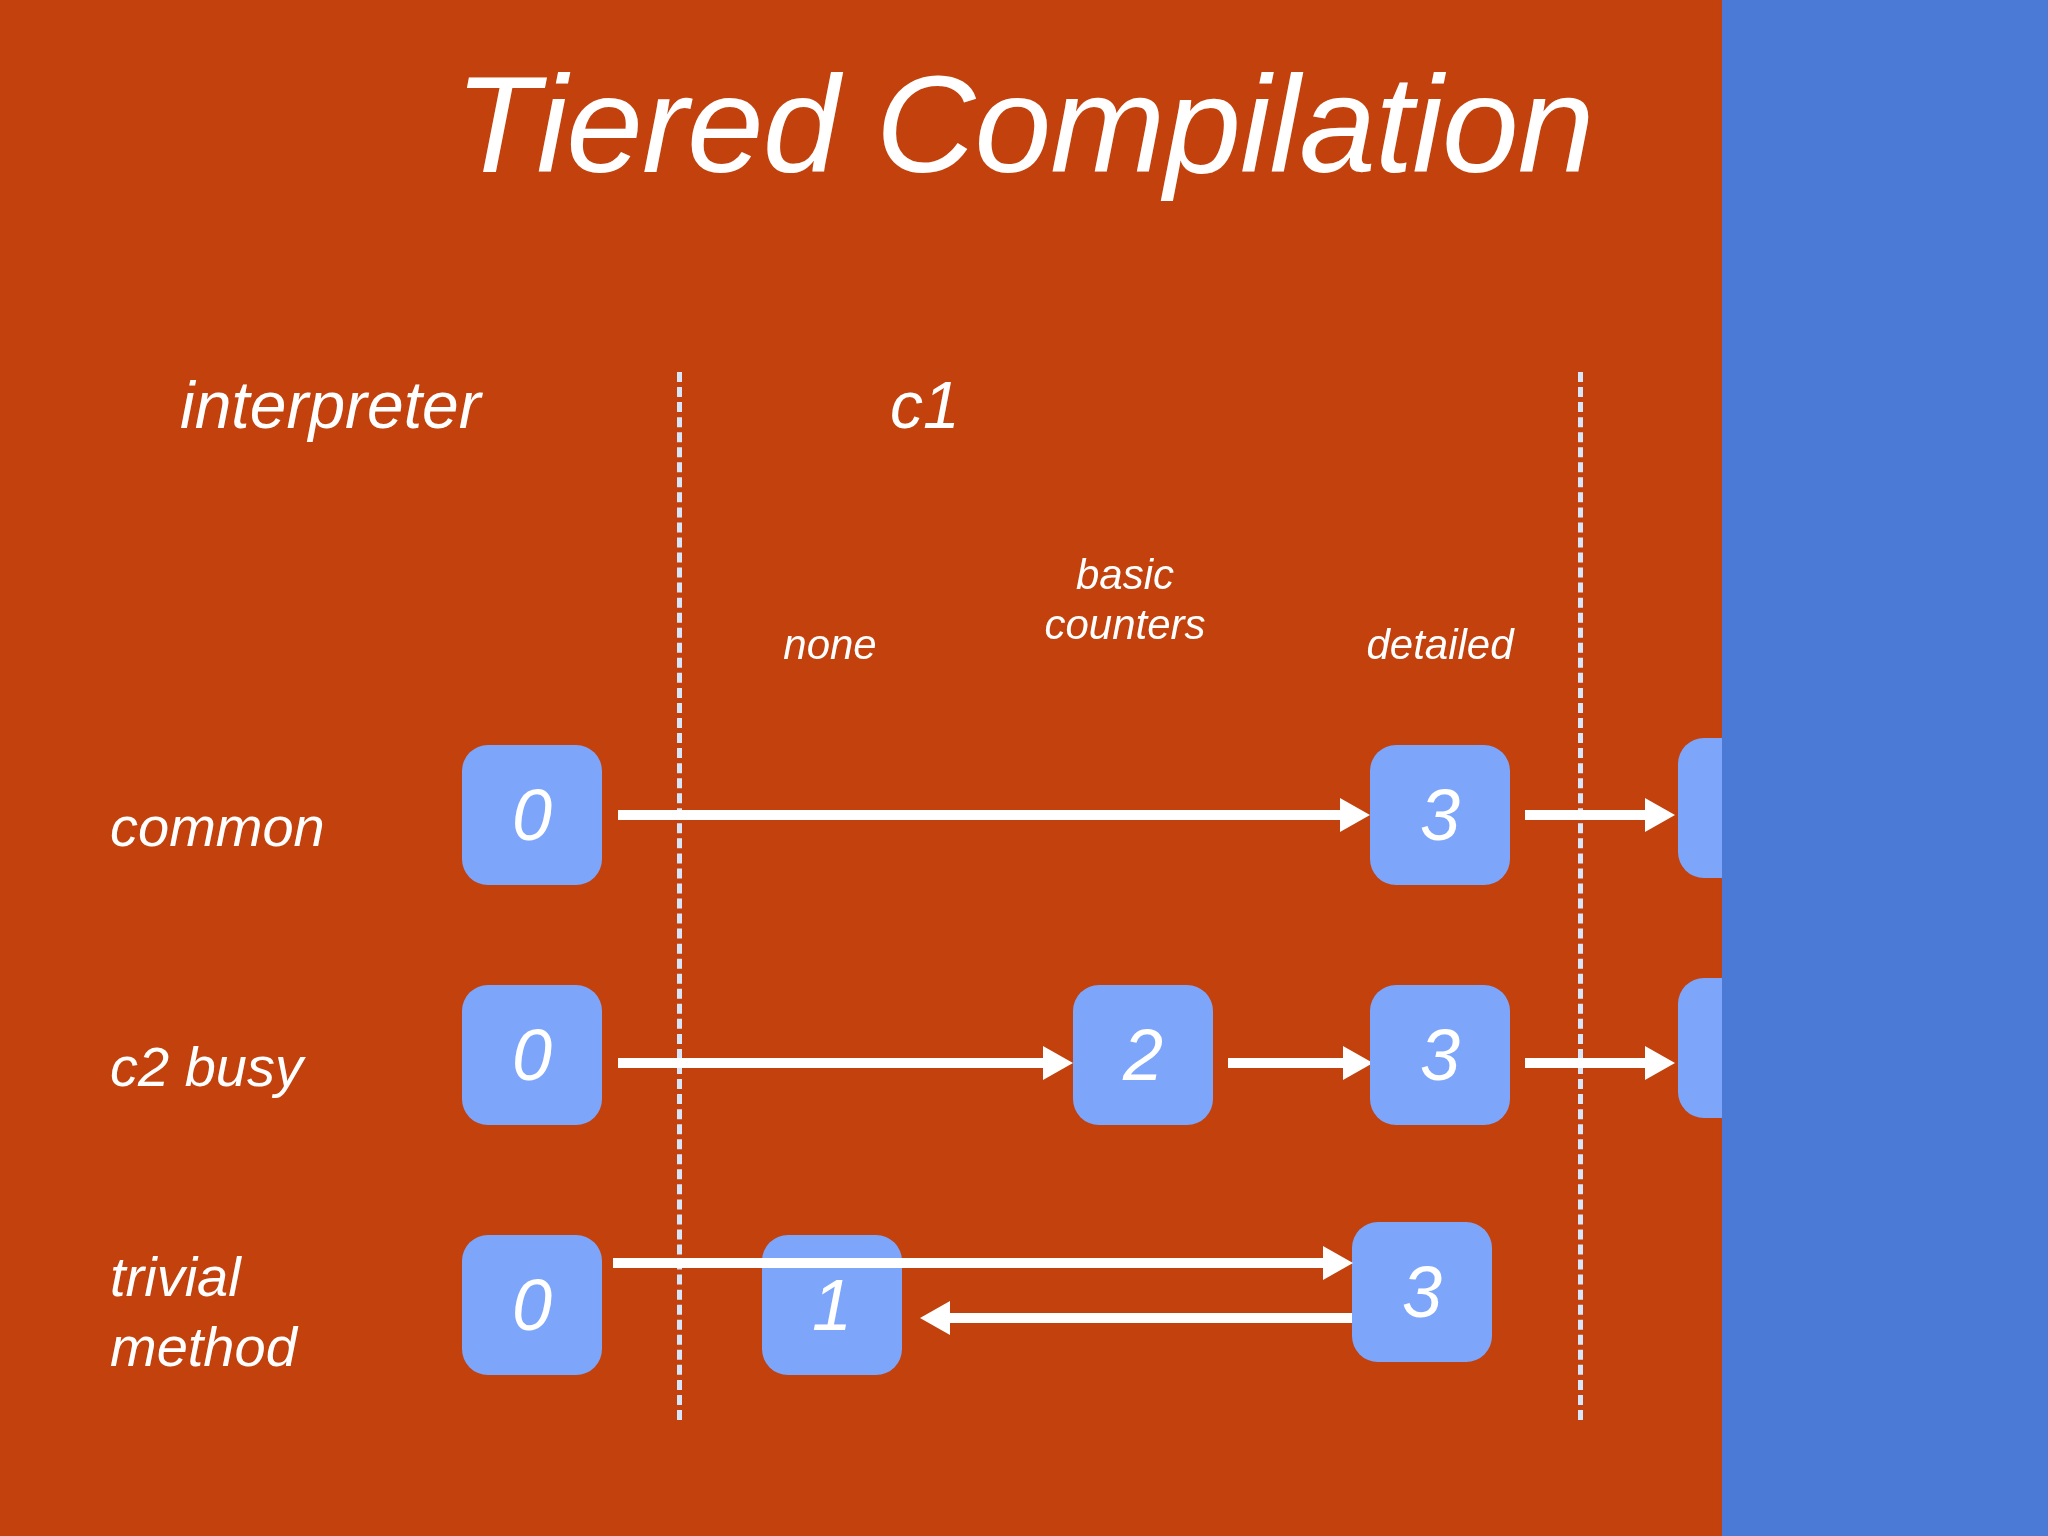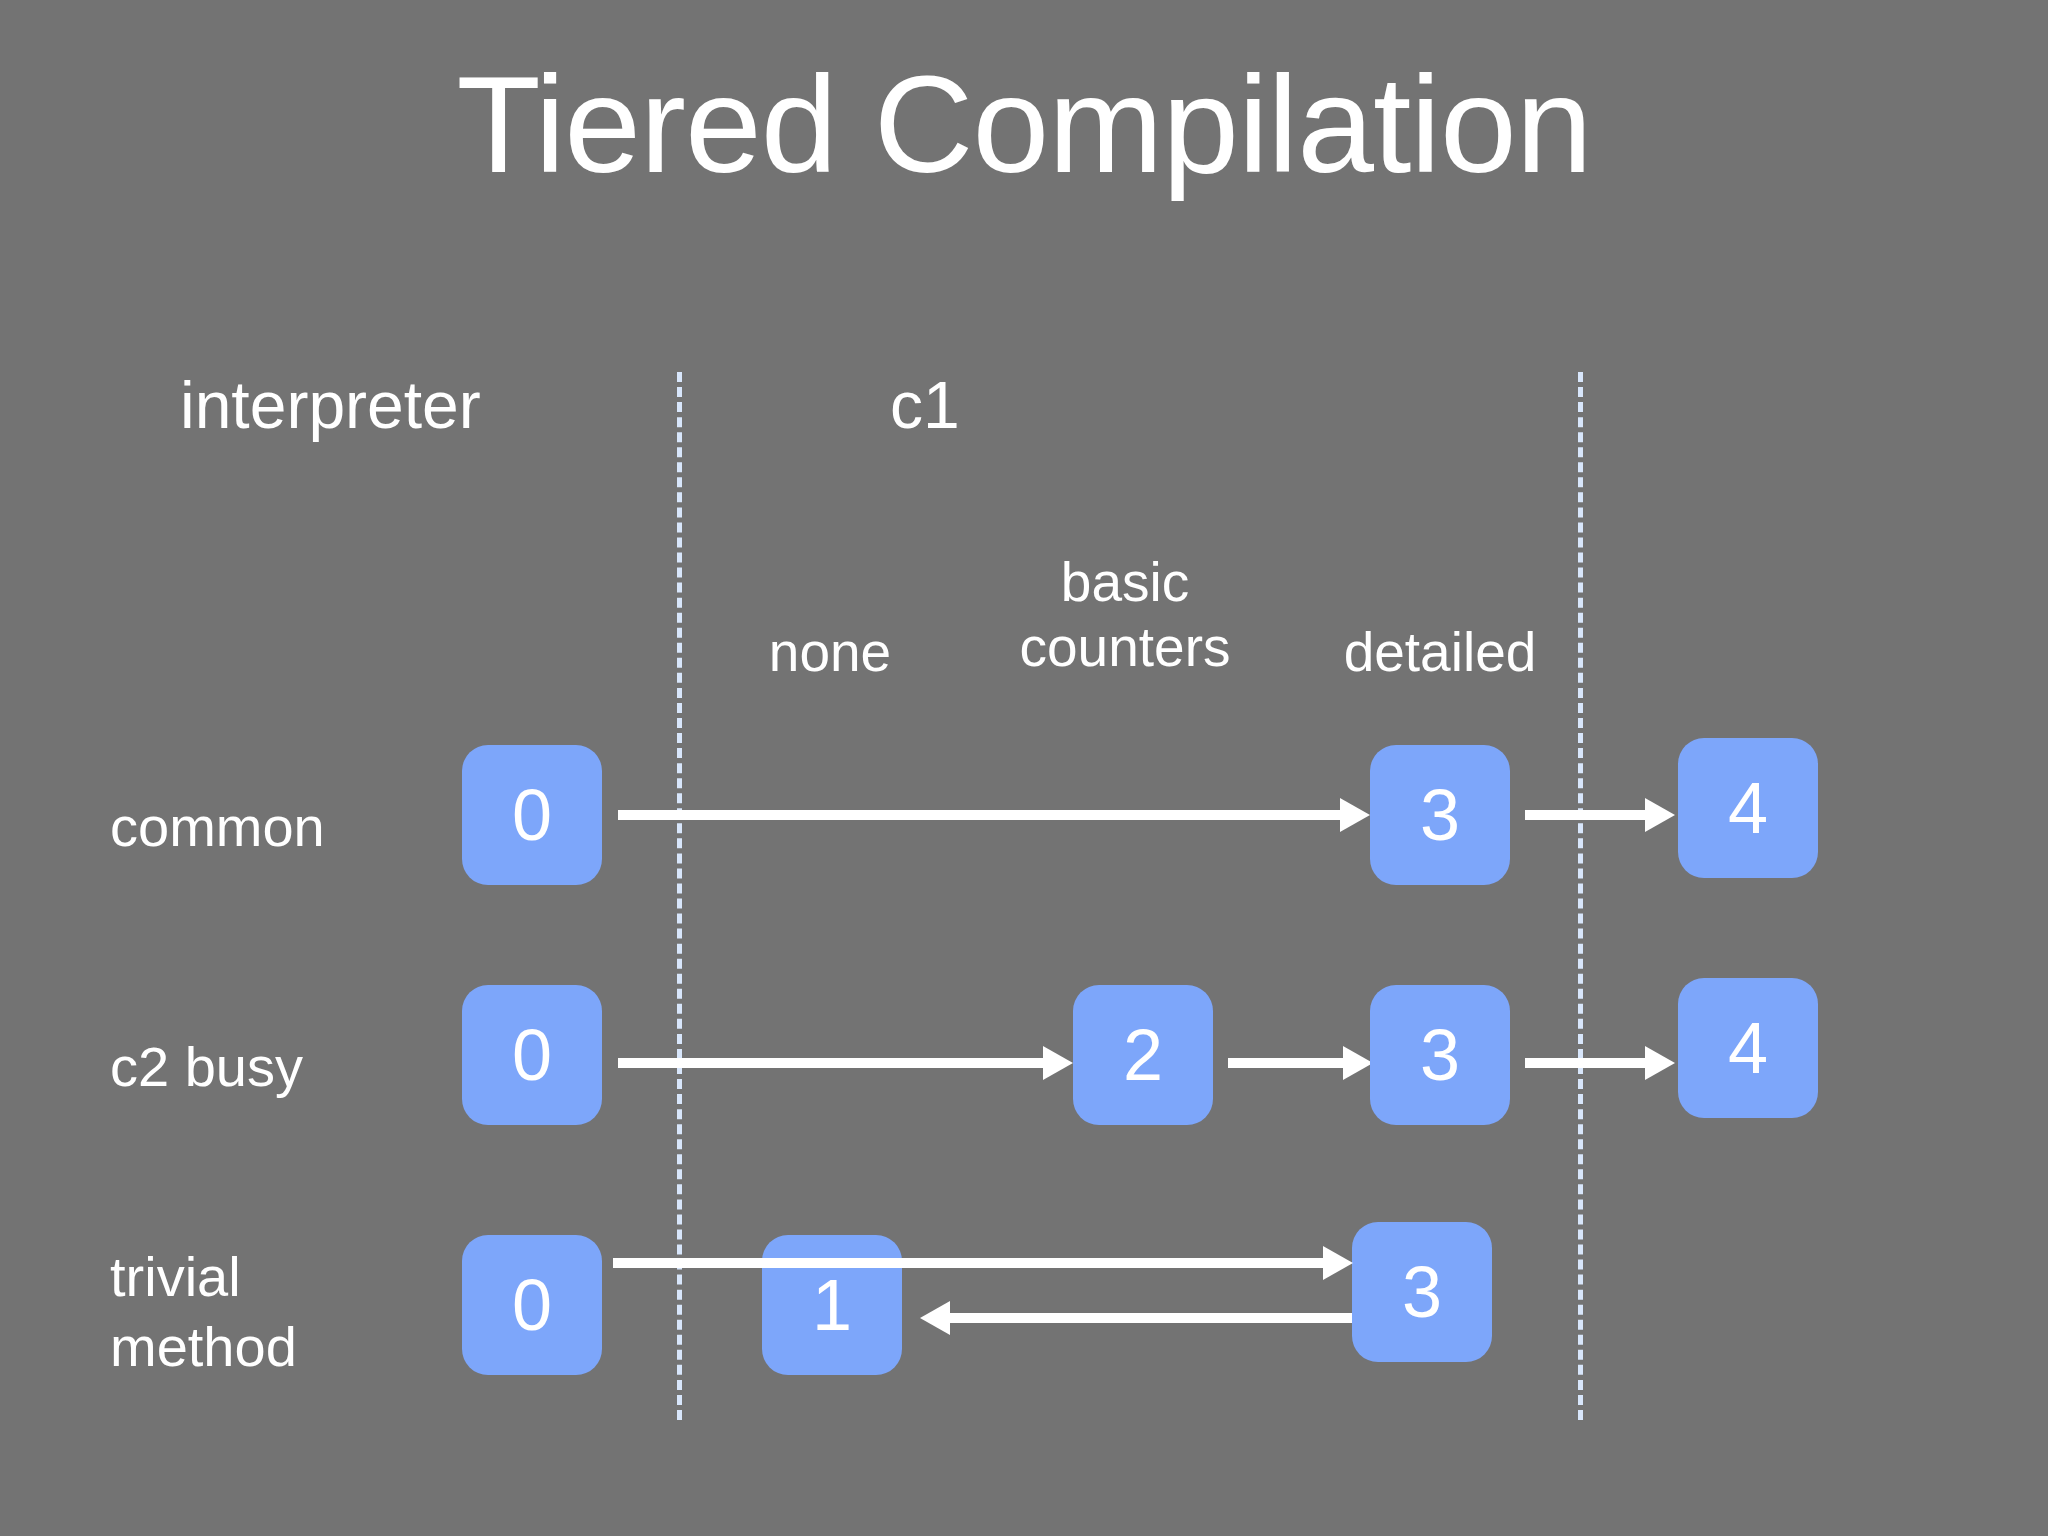--- a/index.html
+++ b/index.html
@@ -2,26 +2,27 @@
 <html><head>
 <meta charset="utf-8">
 <style>
   html, body {
     margin: 0;
     padding: 0;
     background: #4a7ad6;
   }
   #stage {
     position: relative;
-    width: 2048px;
+    width: 1722px;
     height: 1536px;
-    background: #737373;
+    background: #c2410c;
     overflow: hidden;
     font-family: "Liberation Sans", sans-serif;
     color: #ffffff;
+    font-style: italic;
     -webkit-font-smoothing: antialiased;
   }
 
   
   .title {
     position: absolute;
     left: 0;
     top: 52px;
     width: 2048px;
     text-align: center;
@@ -48,21 +49,21 @@
     font-size: 66px;
     font-weight: 400;
     line-height: 1;
     white-space: nowrap;
   }
 
   
   .sub-header {
     position: absolute;
     text-align: center;
-    font-size: 55px;
+    font-size: 42px;
     font-weight: 400;
     line-height: 1.18;
     white-space: nowrap;
   }
   .sub-header .l1 { display: block; }
   .sub-header .l2 { display: block; }
 
   
   .row-label {
     position: absolute;

